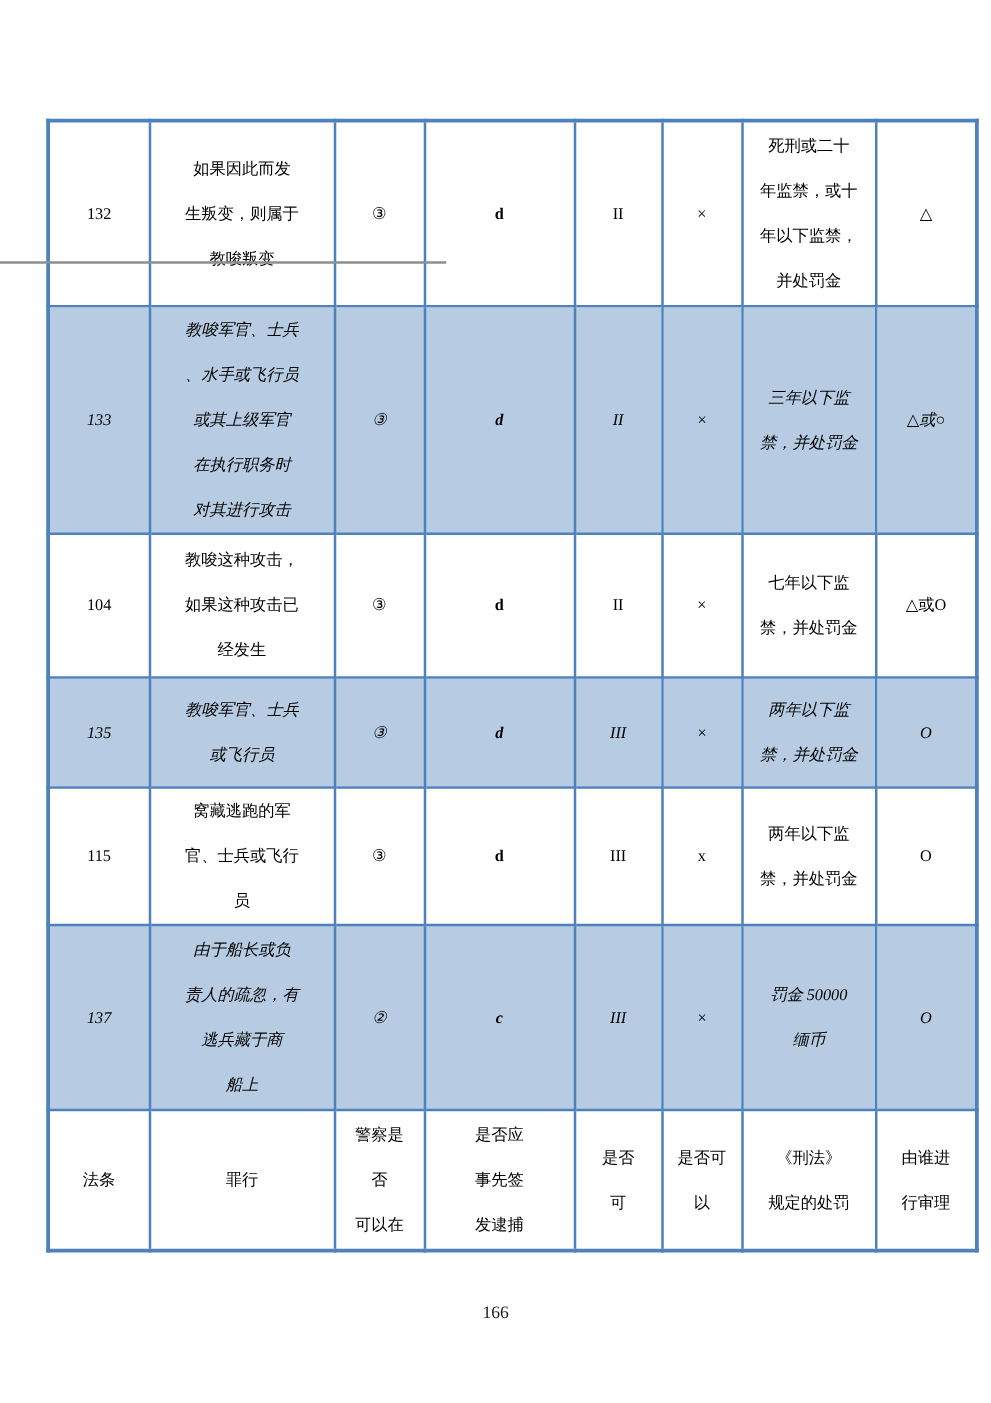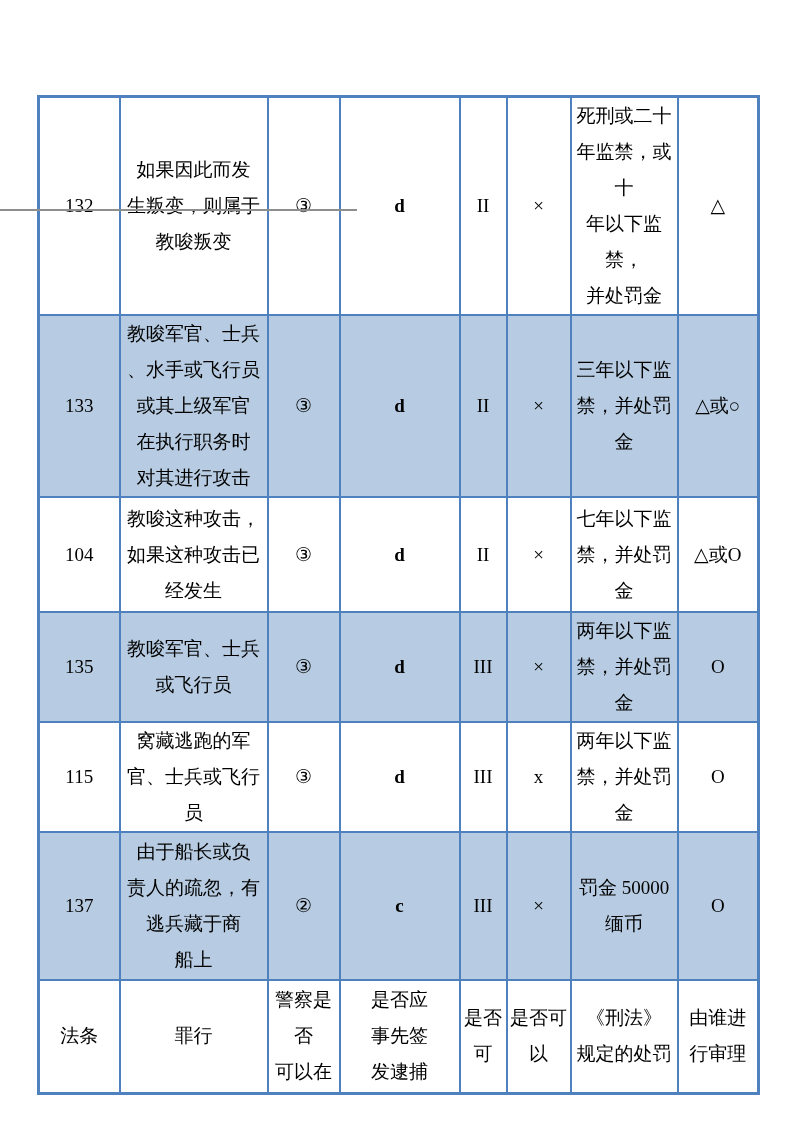--- a/index.html
+++ b/index.html
@@ -22,33 +22,33 @@
     width: 719px;
     border-collapse: collapse;
     table-layout: fixed;
     border: 3px solid #4e81bd;
     z-index: 2;
   }
   .doc-table td {
     border: 2px solid #4e81bd;
     text-align: center;
     vertical-align: middle;
-    font-size: 19px;
+    font-size: 13px;
     line-height: 36px;
     white-space: pre-line;
     background: #ffffff;
     padding: 0 2px;
     overflow: hidden;
   }
-  .doc-table tr.shade td { background: #b7cce2; }
+  .doc-table tr.shade td { background: #b7cce2; font-style: italic; }
   .c1 { width: 81px; margin-top: 12px; }
   .c2 { width: 148px; }
   .c3 { width: 72px; }
   .c4 { width: 120px; }
-  .c5 { width: 47px; }
+  .c5 { width: 70px; }
   .c6 { width: 64px; }
   .c7 { width: 107px; }
   .c8 { width: 81px; }
   .letter { font-weight: bold; }
   .h-132 { height: 148px; }
   .h-133 { height: 182px; }
   .h-134 { height: 115px; }
   .h-135 { height: 88px; }
   .h-136 { height: 109px; }
   .h-137 { height: 148px; }

